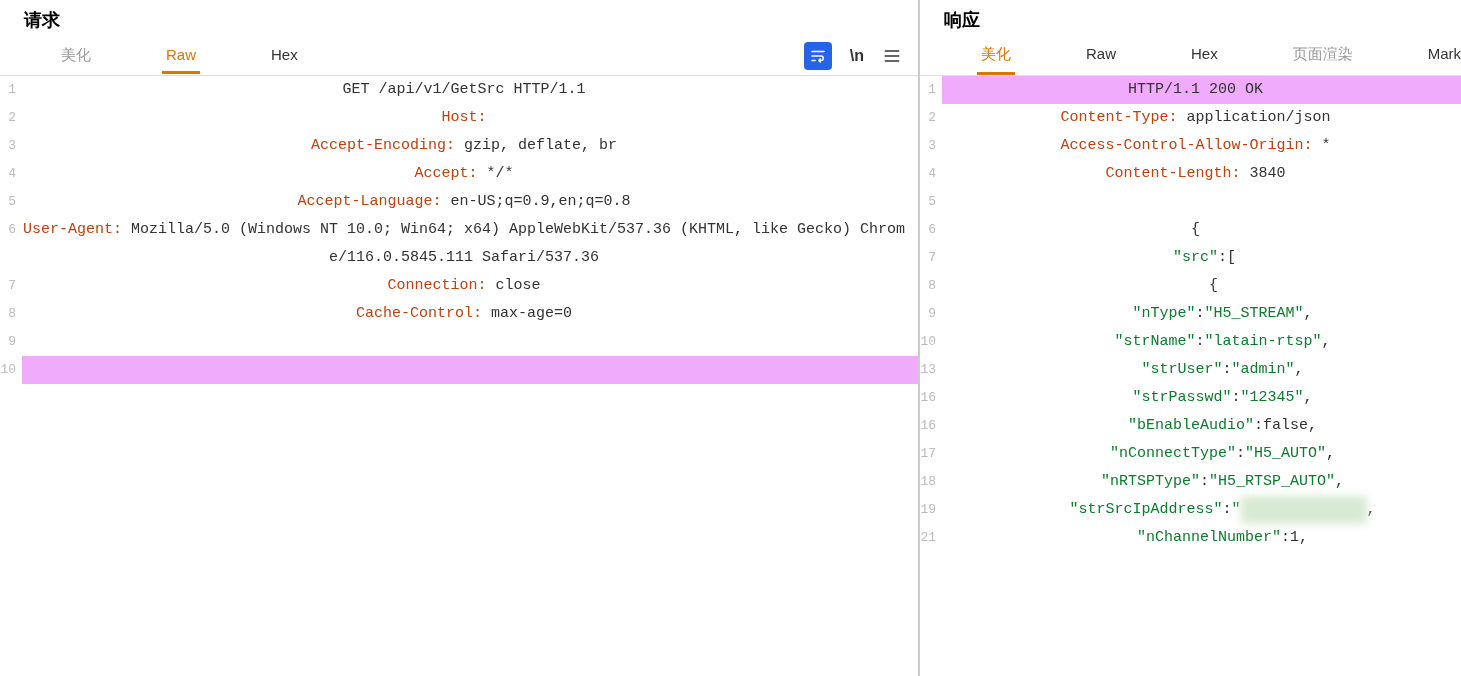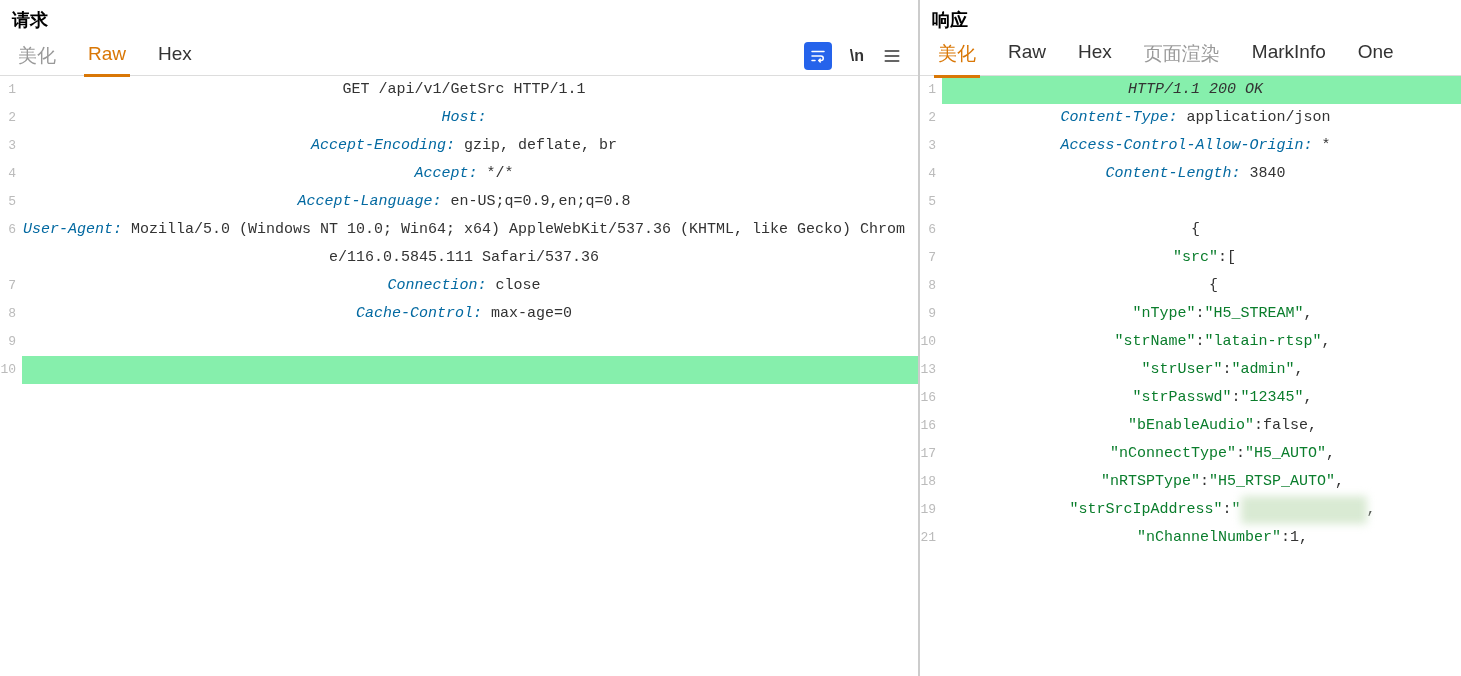--- a/index.html
+++ b/index.html
@@ -1,35 +1,35 @@
 <!DOCTYPE html>
 <html><head>
 <meta charset="utf-8">
 <style>
 * { margin: 0; padding: 0; box-sizing: border-box; }
 body { font-family: "Segoe UI", Tahoma, sans-serif; font-size: 14px; color: #333; background: #fff; overflow: hidden; }
 .container { display: flex; width: 1461px; height: 676px; }
 .panel { display: flex; flex-direction: column; overflow: hidden; }
 .panel-left { width: 920px; border-right: 2px solid #ccc; }
 .panel-right { flex: 1; }
-.panel-title { font-size: 18px; font-weight: bold; padding: 8px 12px 4px 12px; color: #000; }
+.panel-title { font-size: 18px; font-weight: bold; padding: 8px 12px 4px 24px; color: #000; }
 .tab-bar { display: flex; align-items: center; border-bottom: 1px solid #ddd; padding: 0 8px; height: 40px; position: relative; }
 .tabs { display: flex; gap: 24px; padding-left: 6px; }
-.tab { padding: 8px 4px; cursor: pointer; color: #333; font-size: 19px; white-space: nowrap; }
+.tab { padding: 8px 4px; cursor: pointer; color: #333; font-size: 15px; white-space: nowrap; margin-left: 43px; }
 .tab.active { color: #d97706; border-bottom: 3px solid #d97706; font-weight: 500; }
 .tab.muted { color: #999; }
 .tab-icons { margin-left: auto; display: flex; gap: 18px; align-items: center; padding-right: 8px; }
 .icon { display: inline-flex; align-items: center; justify-content: center; cursor: pointer; color: #333; }
 .icon-box { width: 28px; height: 28px; background: #2563eb; border-radius: 4px; color: #fff; display:inline-flex; align-items:center; justify-content:center; }
 .code-area { flex: 1; overflow: auto; font-family: Consolas, "Courier New", monospace; font-size: 15px; line-height: 28px; }
 .line { display: flex; align-items: flex-start; }
 .gutter { width: 22px; text-align: right; padding-right: 6px; color: #bbb; font-size: 13px; user-select: none; flex-shrink: 0; }
 .code { flex: 1; white-space: pre-wrap; word-break: break-all; padding-right: 12px; text-align: center; }
-.line.hl .code { background: #86efac; font-style: italic; }
-.tok-header { color: #0369a1; font-style: italic; }
+.line.hl .code { background: #f0abfc; }
+.tok-header { color: #c2410c; }
 .tok-str { color: #0a7d2c; }
 .blur { filter: blur(4px); background: #d9ead3; border-radius: 2px; display: inline-block; }
 </style>
 </head>
 <body>
 
 <div class="container">
 
   <div class="panel panel-left">
     <div class="panel-title">请求</div>

